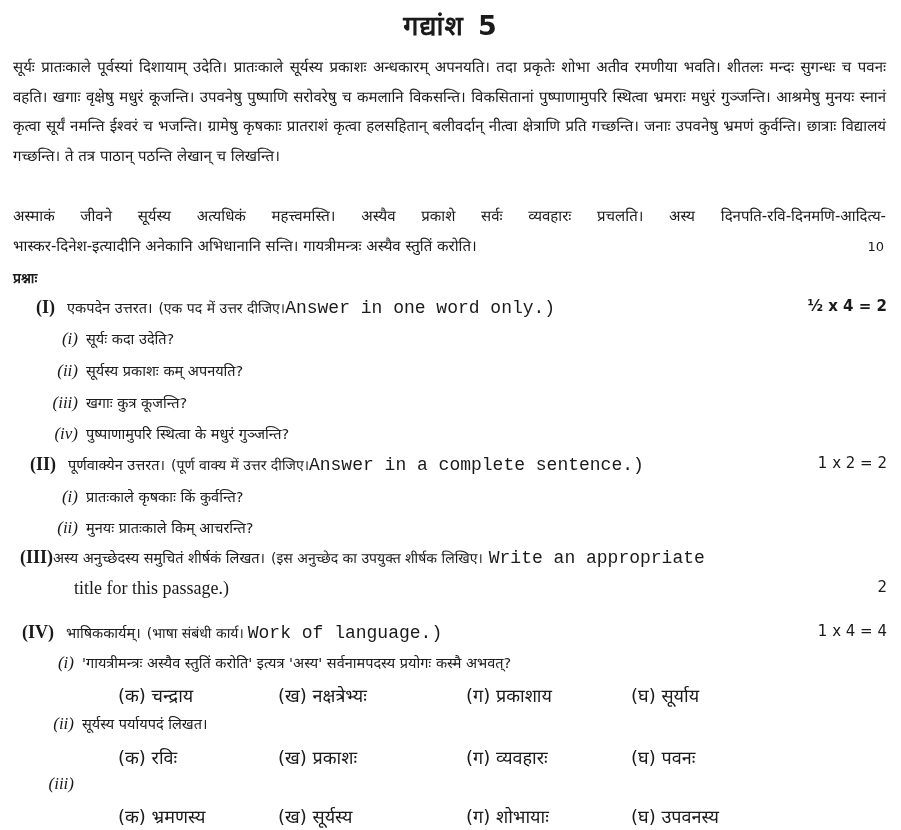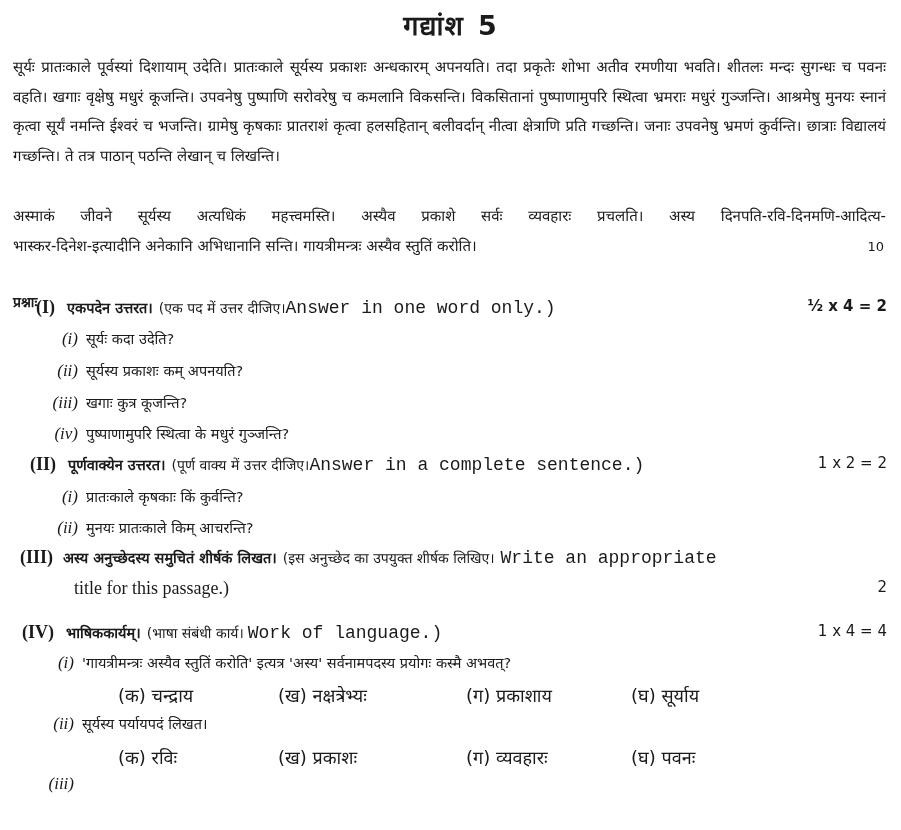--- a/index.html
+++ b/index.html
@@ -62,31 +62,30 @@
       width: 901px;
       display: flex;
       align-items: baseline;
       white-space: nowrap;
     }
     .qhead {
       font-family: "DejaVu Sans", sans-serif;
       font-weight: bold;
       font-size: 14px;
       left: 13px;
-      margin-top: 24px;
     }
     .roman {
       font-family: "Liberation Serif", serif;
       font-weight: bold;
       font-size: 18px;
       display: inline-block;
     }
     .sec-skt {
       font-family: "DejaVu Sans", sans-serif;
-      font-weight: bold;
+      font-weight: normal;
       font-size: 14.5px;
       margin-left: 12px;
     }
     .sec-hin {
       font-family: "DejaVu Sans", sans-serif;
       font-size: 14px;
       margin-left: 6px;
     }
     .sec-eng {
       font-family: Liberation Mono, monospace;
@@ -181,21 +180,21 @@
     <span class="idx">(i)</span>
     <span>प्रातःकाले कृषकाः किं कुर्वन्ति?</span>
   </div>
   <div class="row sub" style="top:517px; left:44px;">
     <span class="idx">(ii)</span>
     <span>मुनयः प्रातःकाले किम् आचरन्ति?</span>
   </div>
 
   <div class="row" style="top:547px;">
     <span class="roman" style="margin-left:20px;">(III)</span>
-    <span class="sec-skt" style="margin-left:10px;">अस्य अनुच्छेदस्य समुचितं शीर्षकं लिखत।</span>
+    <span class="sec-skt" style="margin-left:0;">अस्य अनुच्छेदस्य समुचितं शीर्षकं लिखत।</span>
     <span class="sec-hin">(इस अनुच्छेद का उपयुक्त शीर्षक लिखिए।</span>
     <span class="sec-eng" style="margin-left:6px;">Write an appropriate</span>
   </div>
   <div class="row" style="top:578px;">
     <span class="cont-eng" style="margin-left:74px;">title for this passage.)</span>
     <span class="sec-marks">2</span>
   </div>
 
   <div class="row" style="top:622px;">
     <span class="roman" style="margin-left:22px;">(IV)</span>
@@ -223,14 +222,20 @@
   <div class="opts" style="top:745px; left:0; width:795px; height:24px;">
     <span class="opt" style="left:118px;">(क) रविः</span>
     <span class="opt" style="left:278px;">(ख) प्रकाशः</span>
     <span class="opt" style="left:466px;">(ग) व्यवहारः</span>
     <span class="opt" style="left:631px;">(घ) पवनः</span>
   </div>
 
   <div class="row sub" style="top:774px; left:40px;">
     <span class="idx">(iii)</span>
   </div>
+  <div class="opts" style="top:804px; left:0; width:901px; height:24px;">
+    <span class="opt" style="left:118px;">(क) भ्रमणस्य</span>
+    <span class="opt" style="left:278px;">(ख) सूर्यस्य</span>
+    <span class="opt" style="left:466px;">(ग) शोभायाः</span>
+    <span class="opt" style="left:631px;">(घ) उपवनस्य</span>
+  </div>
 
 </div>
 
 </body></html>

